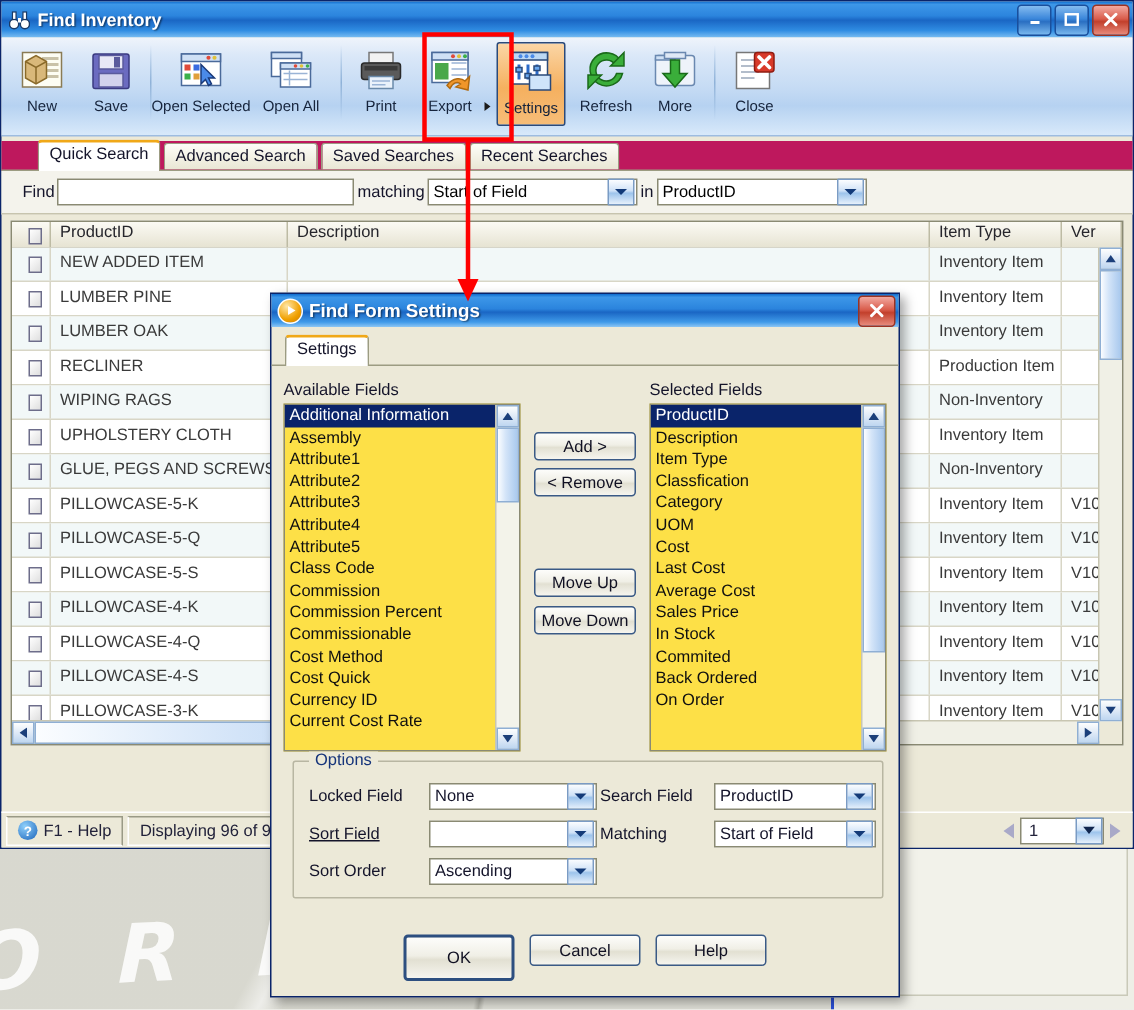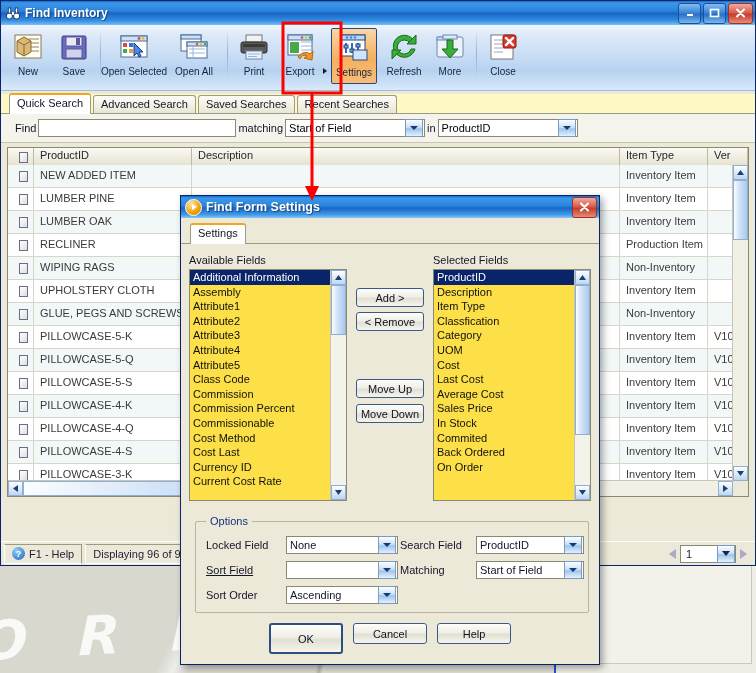--- a/index.html
+++ b/index.html
@@ -101,23 +101,23 @@
     border:1px solid #2b4a7a;border-radius:2px;
   }
   .dropcaret{
     align-self:center;margin-top:24px;width:0;height:0;
     border-left:4px solid #1b1b1b;border-top:3px solid transparent;border-bottom:3px solid transparent;
   }
 
   
   .tabstrip{
     display:flex;align-items:flex-end;height:19px;
-    padding-left:8px;margin-top:3px;
+    padding-left:24px;margin-top:3px;
     border-bottom:1px solid #9c9c82;
-    background:#fef9c3;
+    background:#be185d;
   }
   .tab{
     height:17px;line-height:16px;padding:0 7px;
     border:1px solid #9c9c82;border-bottom:none;
     background:linear-gradient(180deg,#fdfdf8,#e9e6d4);
     margin-right:2px;font-size:11px;color:#14142a;
     border-radius:3px 3px 0 0;
   }
   .tab.sel{
     height:19px;line-height:17px;
@@ -292,21 +292,21 @@
   }
   .dbtn{
     border:1px solid #3a5a86;border-radius:3px;
     background:linear-gradient(180deg,#fdfdfb,#f0efe6 45%,#e2e0d2 55%,#f6f5ef);
     font-size:11px;color:#101022;
     display:flex;align-items:center;justify-content:center;
     box-sizing:border-box;
   }
   .dbtn.def{border:2px solid #2d4f80;}
   .options{
-    position:absolute;left:14px;top:325px;width:392px;height:90px;
+    position:absolute;left:14px;top:311px;width:392px;height:90px;
     border:1px solid #b8b6a2;border-radius:2px;
   }
   .options .glabel{
     position:absolute;left:10px;top:-7px;background:#ece9d8;
     padding:0 4px;font-size:11px;color:#15347a;
   }
   .orow{position:absolute;display:flex;align-items:center;font-size:11px;color:#14142a;}
   .dfooter{position:absolute;left:0;bottom:10px;width:100%;display:flex;justify-content:center;gap:10px;}
 
   
@@ -763,21 +763,21 @@
               <li>Attribute1</li>
               <li>Attribute2</li>
               <li>Attribute3</li>
               <li>Attribute4</li>
               <li>Attribute5</li>
               <li>Class Code</li>
               <li>Commission</li>
               <li>Commission Percent</li>
               <li>Commissionable</li>
               <li>Cost Method</li>
-              <li>Cost Last</li>
+              <li>Cost Quick</li>
               <li>Currency ID</li>
               <li>Current Cost Rate</li>
             </ul>
           <div class="lsb">
             <div class="sbbtn">
                 <svg width="7" height="5">
                   <path d="M3.5,0 L7,5 L0,5 Z" fill="#1b3f7a"></path>
                 </svg>
               </div>
             <div class="sbthumb" style="height:50px;"></div>

